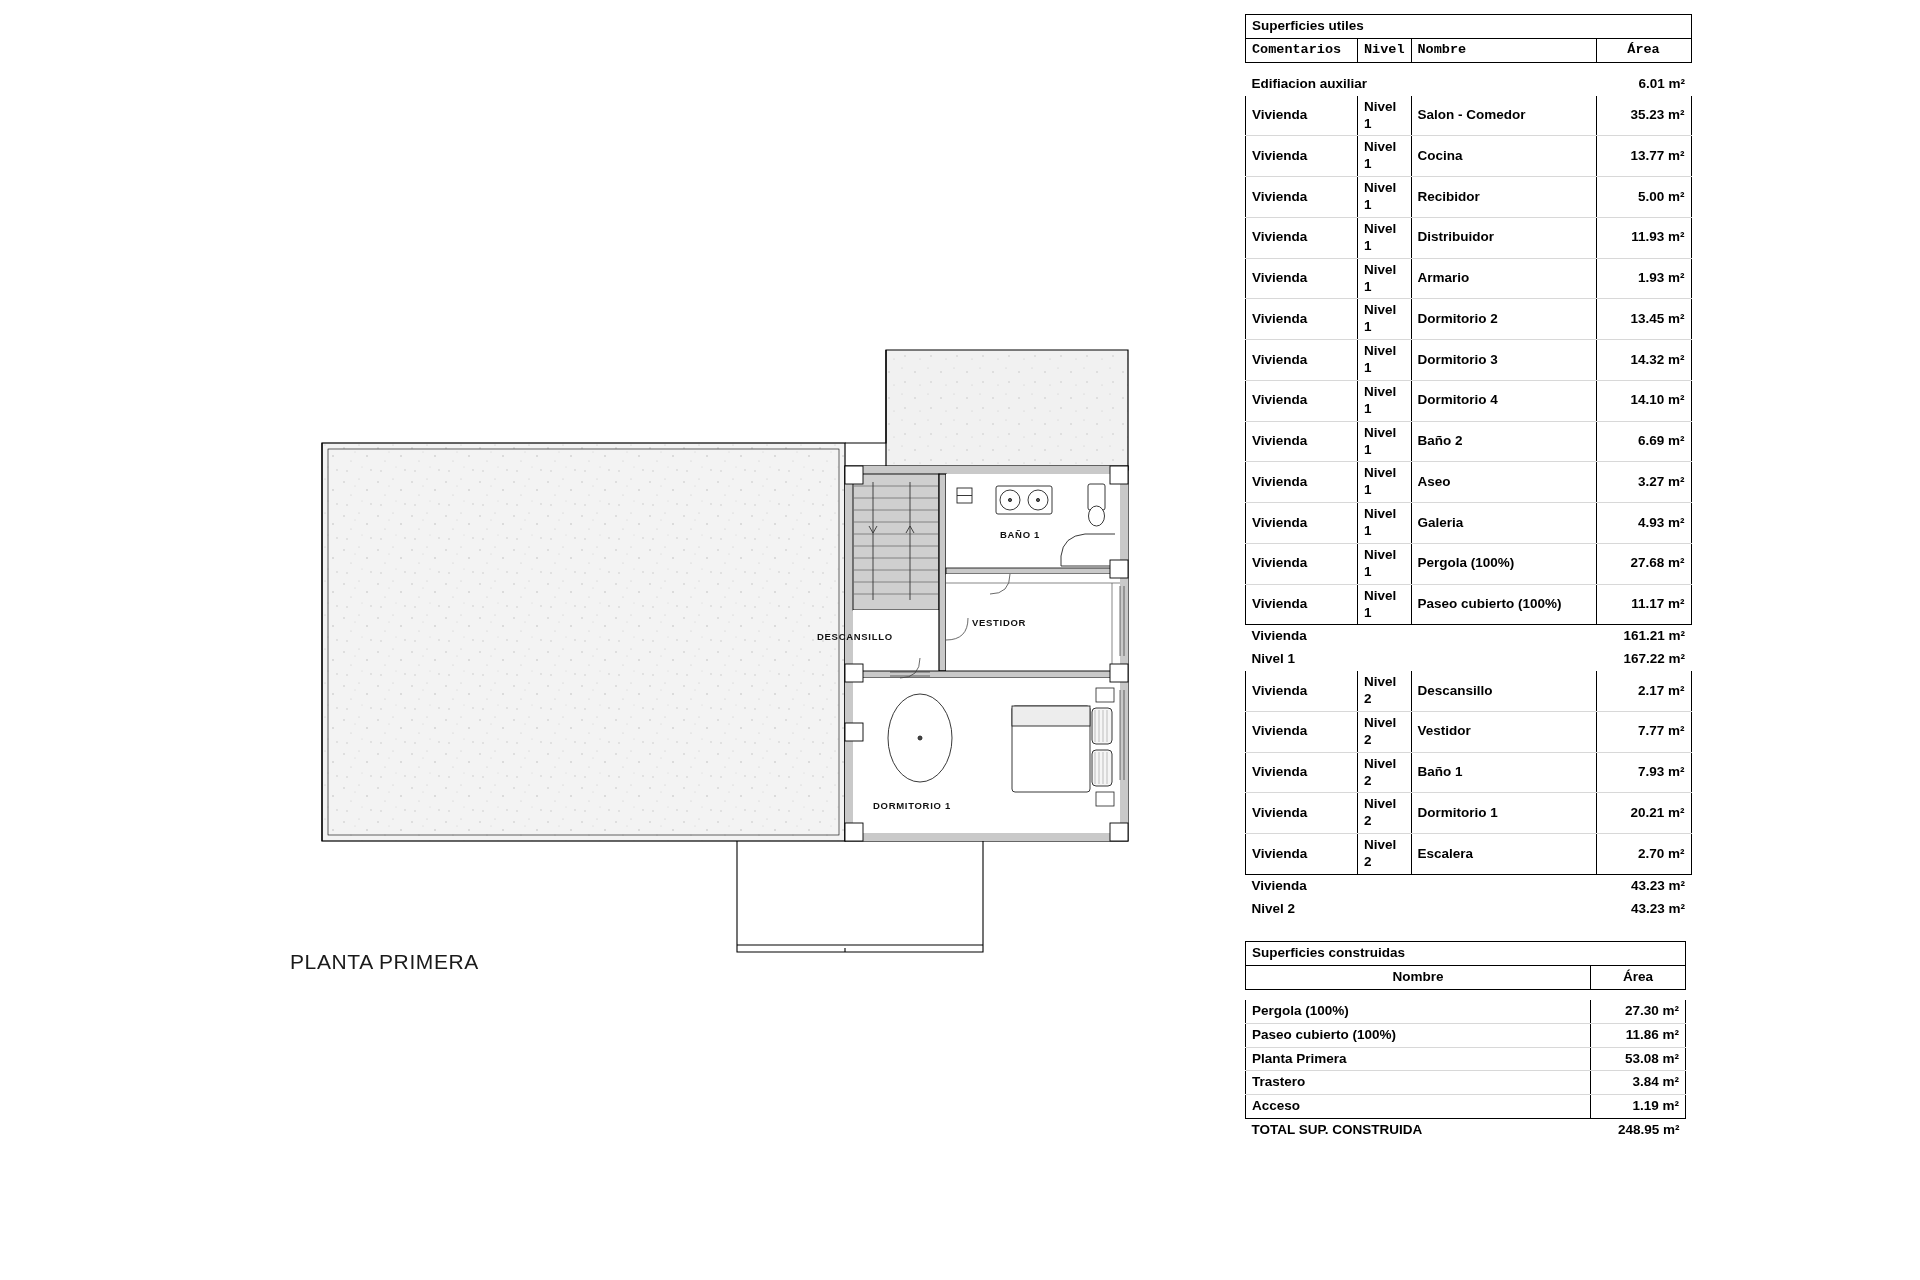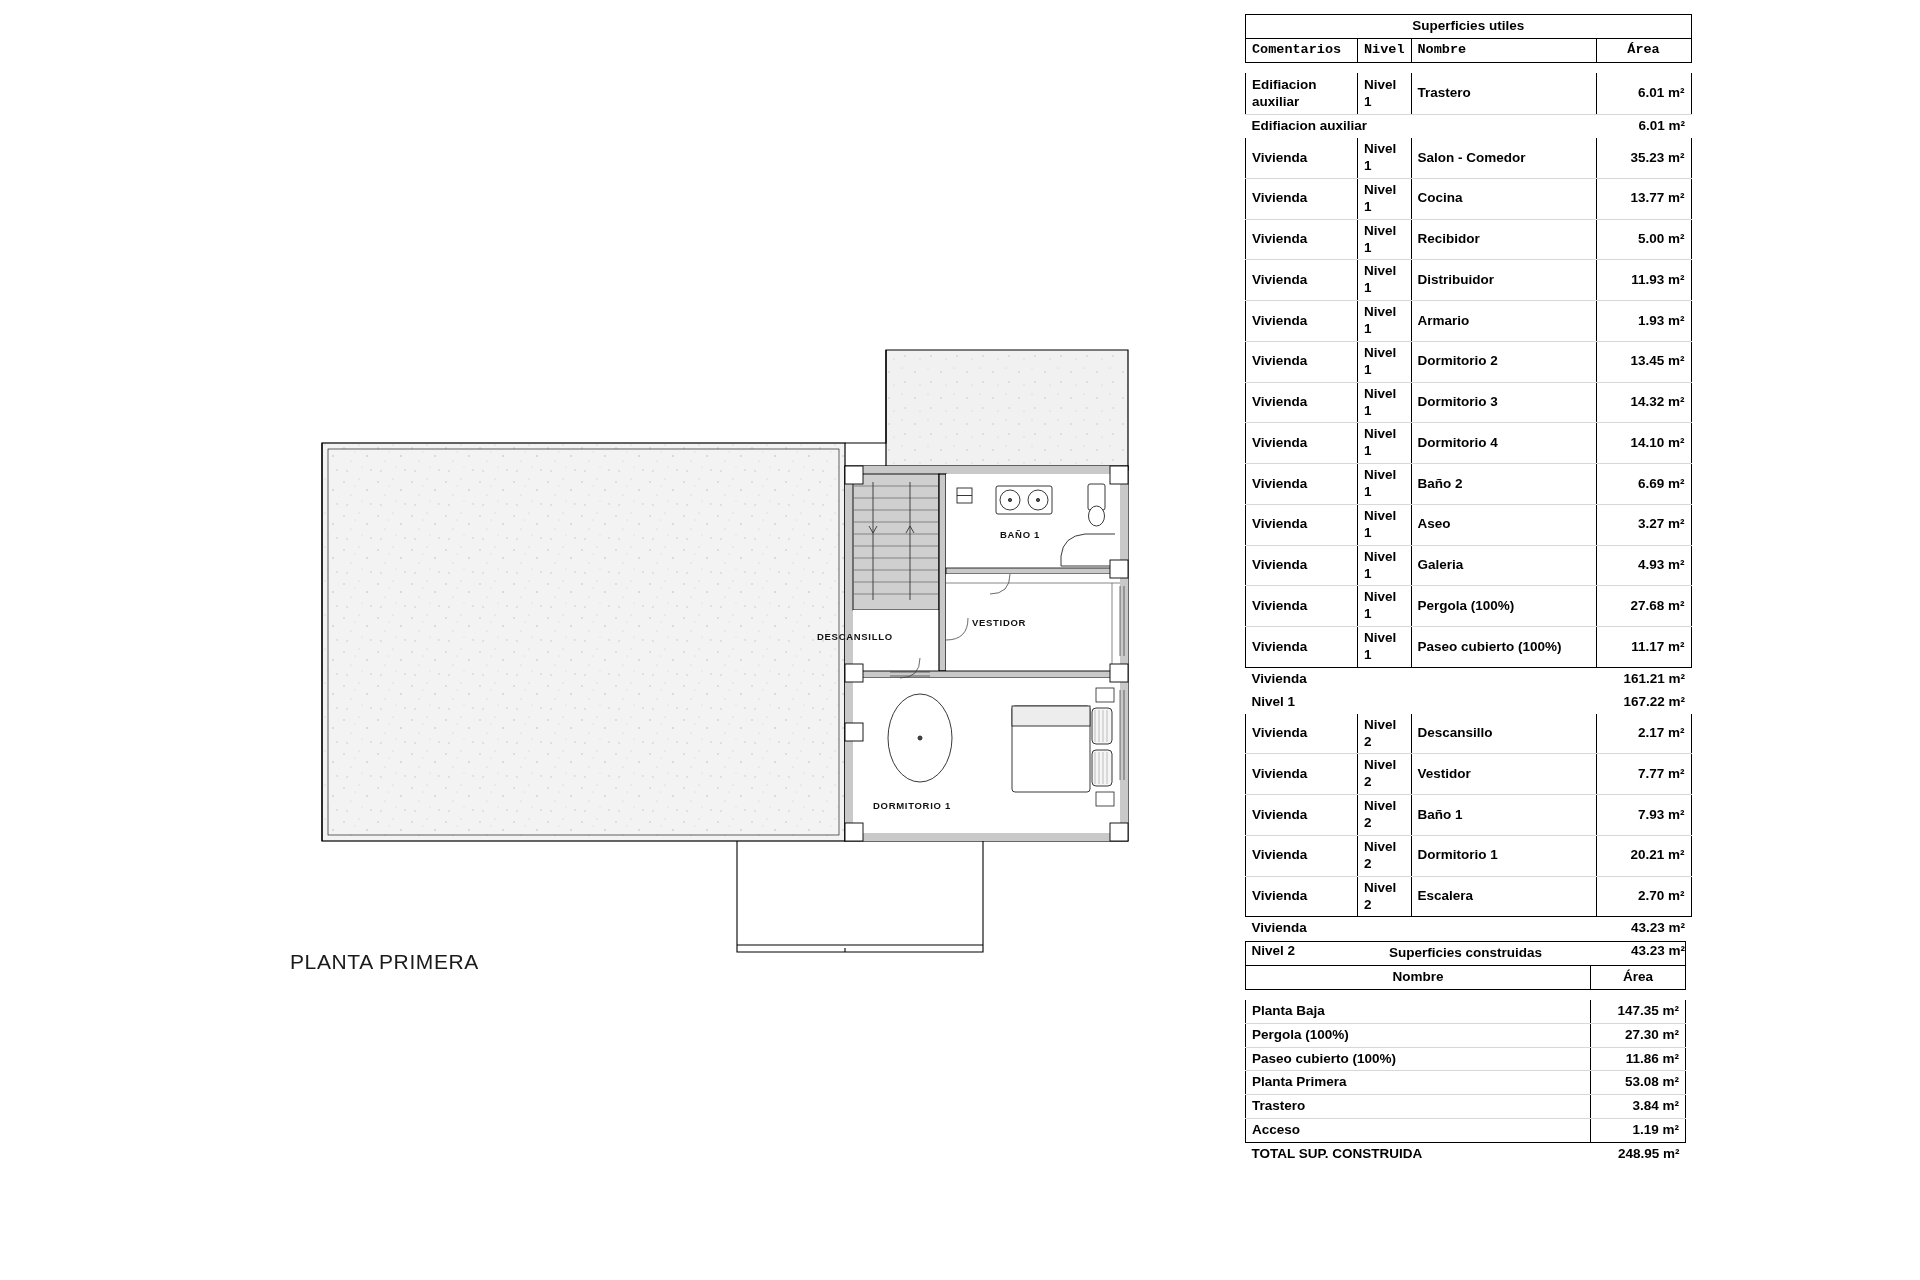--- a/index.html
+++ b/index.html
@@ -55,21 +55,21 @@
   }
   table.sup td {
     padding: 3px 6px;
     font-size: 13.5px;
     font-weight: bold;
     color: #000;
     vertical-align: middle;
     line-height: 1.25;
   }
   .title-row td {
-    text-align: center;
+    text-align: left;
     font-size: 17px;
     padding: 10px 4px 10px 4px;
     border: 1px solid #000;
     border-bottom: none;
   }
   .head-row td {
     border: 1px solid #000;
     font-size: 13.5px;
     padding: 5px 6px;
     font-family: Liberation Mono, monospace;
@@ -296,26 +296,20 @@
         </tr>
         <tr class="head-row">
           <td>Comentarios</td>
           <td>Nivel</td>
           <td>Nombre</td>
           <td class="area" style="text-align:center">Área</td>
         </tr>
         <tr class="sep-gap">
           <td colspan="4"></td>
         </tr>
-        <tr class="data-row" style="height:42px">
-          <td class="c1">Edifiacion<br>auxiliar</td>
-          <td class="c2">Nivel 1</td>
-          <td class="c3">Trastero</td>
-          <td class="area">6.01 m²</td>
-        </tr>
         <tr class="sum-row">
           <td colspan="3">Edifiacion auxiliar</td>
           <td class="area">6.01 m²</td>
         </tr>
         <tr class="data-row">
           <td class="c1">Vivienda</td>
           <td class="c2">Nivel 1</td>
           <td class="c3">Salon - Comedor</td>
           <td class="area">35.23 m²</td>
         </tr>
@@ -452,24 +446,20 @@
           <td colspan="2">Superficies construidas</td>
         </tr>
         <tr class="c-head">
           <td>Nombre</td>
           <td>Área</td>
         </tr>
         <tr class="sep-gap">
           <td colspan="2"></td>
         </tr>
         <tr class="data-row">
-          <td class="c1">Planta Baja</td>
-          <td class="area">147.35 m²</td>
-        </tr>
-        <tr class="data-row">
           <td class="c1">Pergola (100%)</td>
           <td class="area">27.30 m²</td>
         </tr>
         <tr class="data-row">
           <td class="c1">Paseo cubierto (100%)</td>
           <td class="area">11.86 m²</td>
         </tr>
         <tr class="data-row">
           <td class="c1">Planta Primera</td>
           <td class="area">53.08 m²</td>

